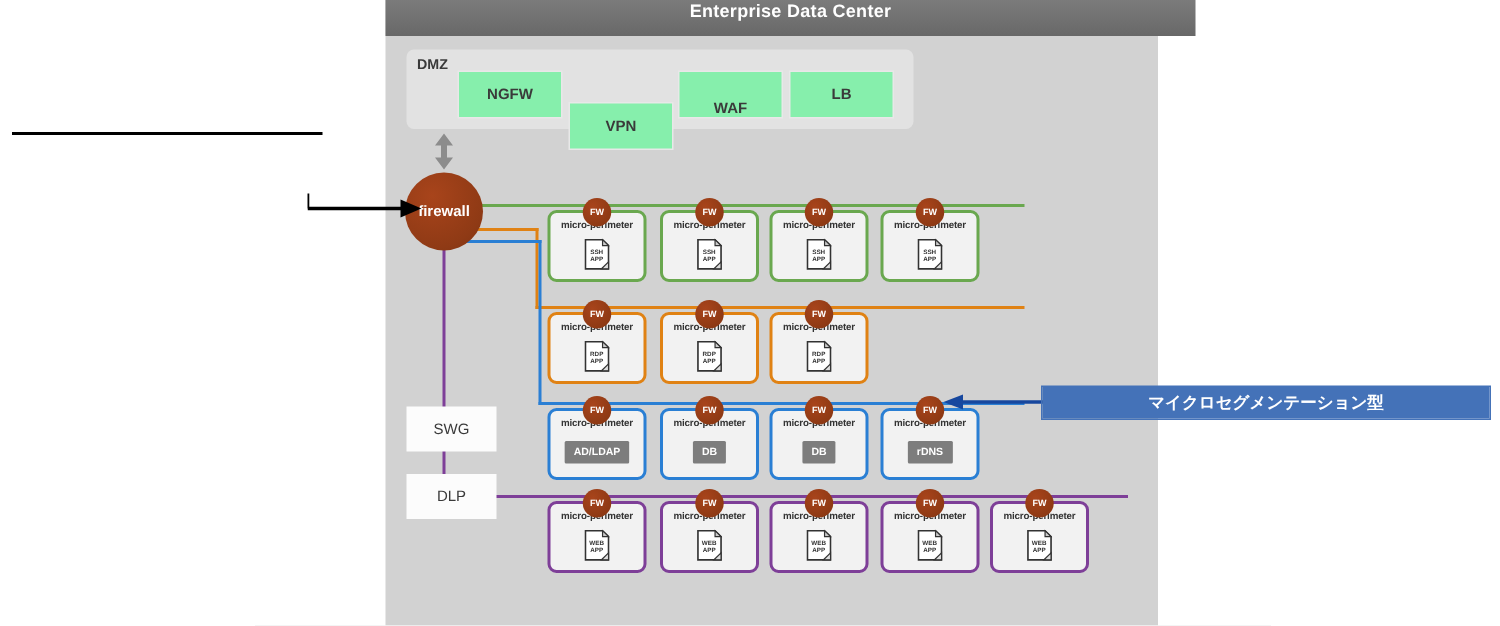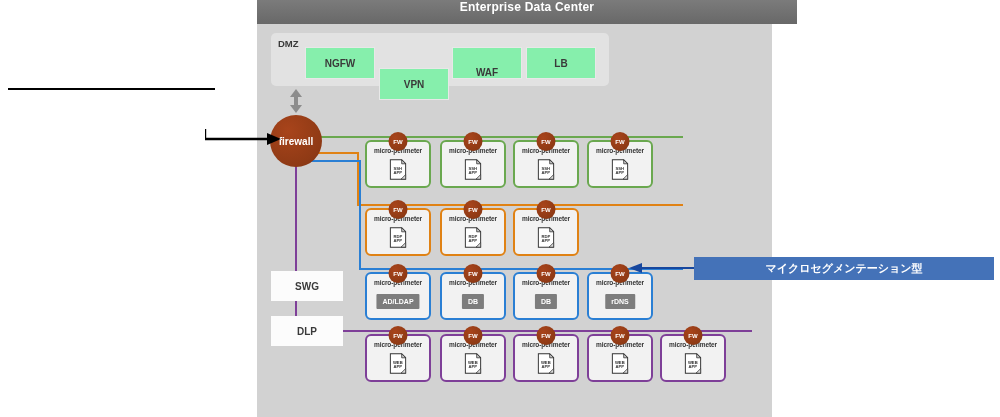--- a/index.html
+++ b/index.html
@@ -25,23 +25,23 @@
   
   #updown{position:absolute;left:287px;top:88px;width:18px;height:26px;}
 
   
   #firewall{position:absolute;left:270px;top:115px;width:52px;height:52px;border-radius:50%;
       background:radial-gradient(circle at 35% 30%,#a8441b,#8f3a15 70%,#7d3312);
       display:flex;align-items:center;justify-content:center;
       color:#fff;font-size:10px;font-weight:bold;z-index:6;}
 
   
-  .gw-box{position:absolute;left:271px;width:72px;height:30px;background:#fcfcfc;
+  .gw-box{position:absolute;left:271px;width:60px;height:30px;background:#fcfcfc;
       display:flex;align-items:center;justify-content:center;
-      font-size:10px;font-weight:bold;color:#3a3a3a;z-index:5;}
+      font-size:10px;font-weight:normal;color:#3a3a3a;z-index:5;}
   #swg{top:271px;} #dlp{top:316px;}
 
   
   .bus{position:absolute;z-index:1;}
 
   
   .mp{position:absolute;width:62px;height:44px;border-radius:6px;
       background:#f2f2f2;border:2px solid #888;z-index:3;}
   .mp .cap{position:absolute;top:5px;left:0;right:0;text-align:center;
       font-size:6.5px;font-weight:bold;color:#333;letter-spacing:-.1px;}

